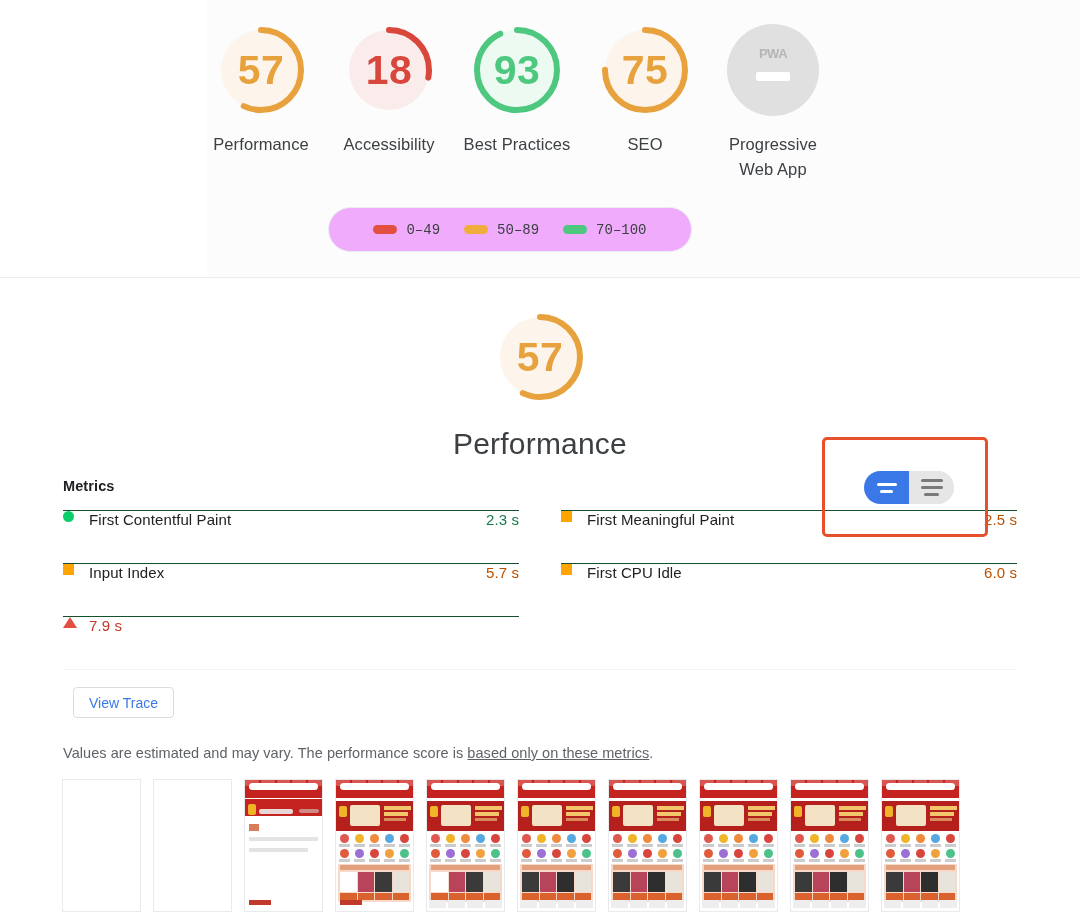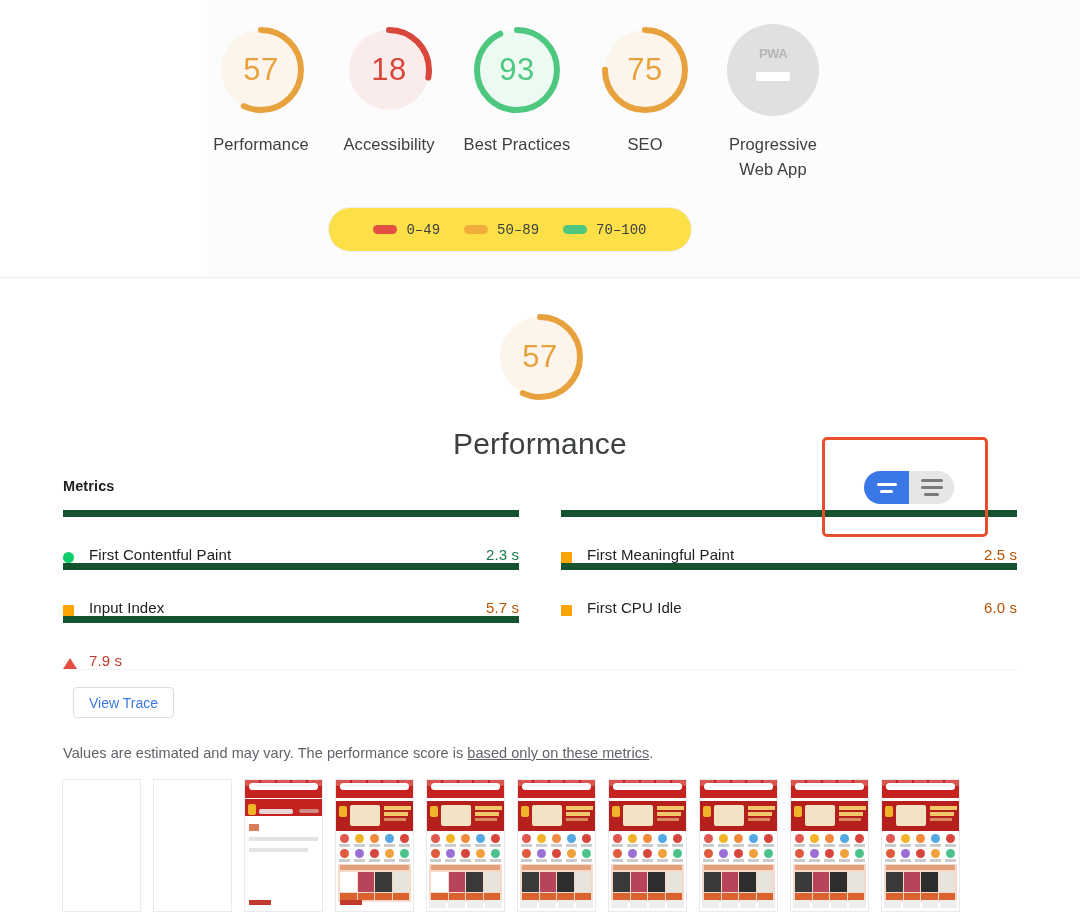--- a/index.html
+++ b/index.html
@@ -24,21 +24,21 @@
   }
   .gauges {
     position: absolute; left: 207px; top: 18px; width: 620px;
     display: flex; justify-content: space-between; align-items: flex-start;
   }
   .gauge-cell { width: 108px; display:flex; flex-direction:column; align-items:center; }
   .gauge-wrap { position: relative; width: 104px; height: 104px; }
   .gauge-wrap svg { display:block; width:104px; height:104px; transform: rotate(-90deg); }
   .gauge-num {
     position: absolute; inset: 0; display:flex; align-items:center; justify-content:center;
-    font-size: 31px; font-weight: 400; letter-spacing: .5px;
+    font-size: 41px; font-weight: 700; letter-spacing: .5px;
   }
   .gauge-label {
     margin-top: 10px; font-size: 16.5px; color: #3c4043; line-height: 25px;
     text-align: center; letter-spacing: 0.1px;
   }
   
   .pwa-badge { position: relative; width: 104px; height: 104px; }
   .pwa-badge .disc {
     position:absolute; inset:6px; border-radius:50%; background:#e0e0e0;
   }
@@ -48,21 +48,21 @@
   }
   .pwa-badge .dash {
     position:absolute; left:50%; top:54px; transform:translateX(-50%);
     width: 34px; height: 9px; background:#ffffff; border-radius: 2px;
   }
 
   
   .legend {
     position: absolute; left: 328px; top: 207px;
     width: 364px; height: 45px; border: 1px solid #ebedf0; border-radius: 24px;
-    background: #fde047; display:flex; align-items:center; justify-content:center; gap: 24px;
+    background: #f0abfc; display:flex; align-items:center; justify-content:center; gap: 24px;
   }
   .legend-item { display:flex; align-items:center; gap: 9px; }
   .legend-chip { width: 24px; height: 9px; border-radius: 5px; display:block; }
   .legend-text {
     font-family: "Liberation Mono", monospace; font-size: 14px; color:#3c4043; letter-spacing: 0px;
   }
 
   
   .cat-section { position:absolute; left:0; top:278px; width:1080px; }
   .cat-head { display:flex; flex-direction:column; align-items:center; padding-top:27px; }
@@ -77,22 +77,22 @@
   .metrics-title {
     position:absolute; left:63px; top:-270px; font-size: 14.5px; font-weight: 700; color:#202124;
     letter-spacing:.1px;
   }
   .metrics-grid {
     position:absolute; left:63px; top:-238px; width: 954px;
     display:flex; gap: 42px;
   }
   .metrics-col { flex: 1 1 0; min-width:0; }
   .metric-row {
-    display:flex; align-items:flex-end; height: 53px;
-    border-top: 7px solid #14532d;
+    display:flex; align-items:flex-start; height: 53px;
+    border-top: 1px solid #14532d;
     font-size: 15px;
   }
   .metric-row .ind { width: 26px; flex:0 0 26px; display:flex; align-items:center; }
   .dot-green { width:11px; height:11px; border-radius:50%; background:#0cce6b; }
   .sq-orange { width:11px; height:11px; background:#ffa400; }
   .tri-red {
     width:0; height:0; border-left:7px solid transparent; border-right:7px solid transparent;
     border-bottom:11px solid #e34f41;
   }
   .metric-name { flex:1 1 auto; color:#202124; letter-spacing:.1px; }

